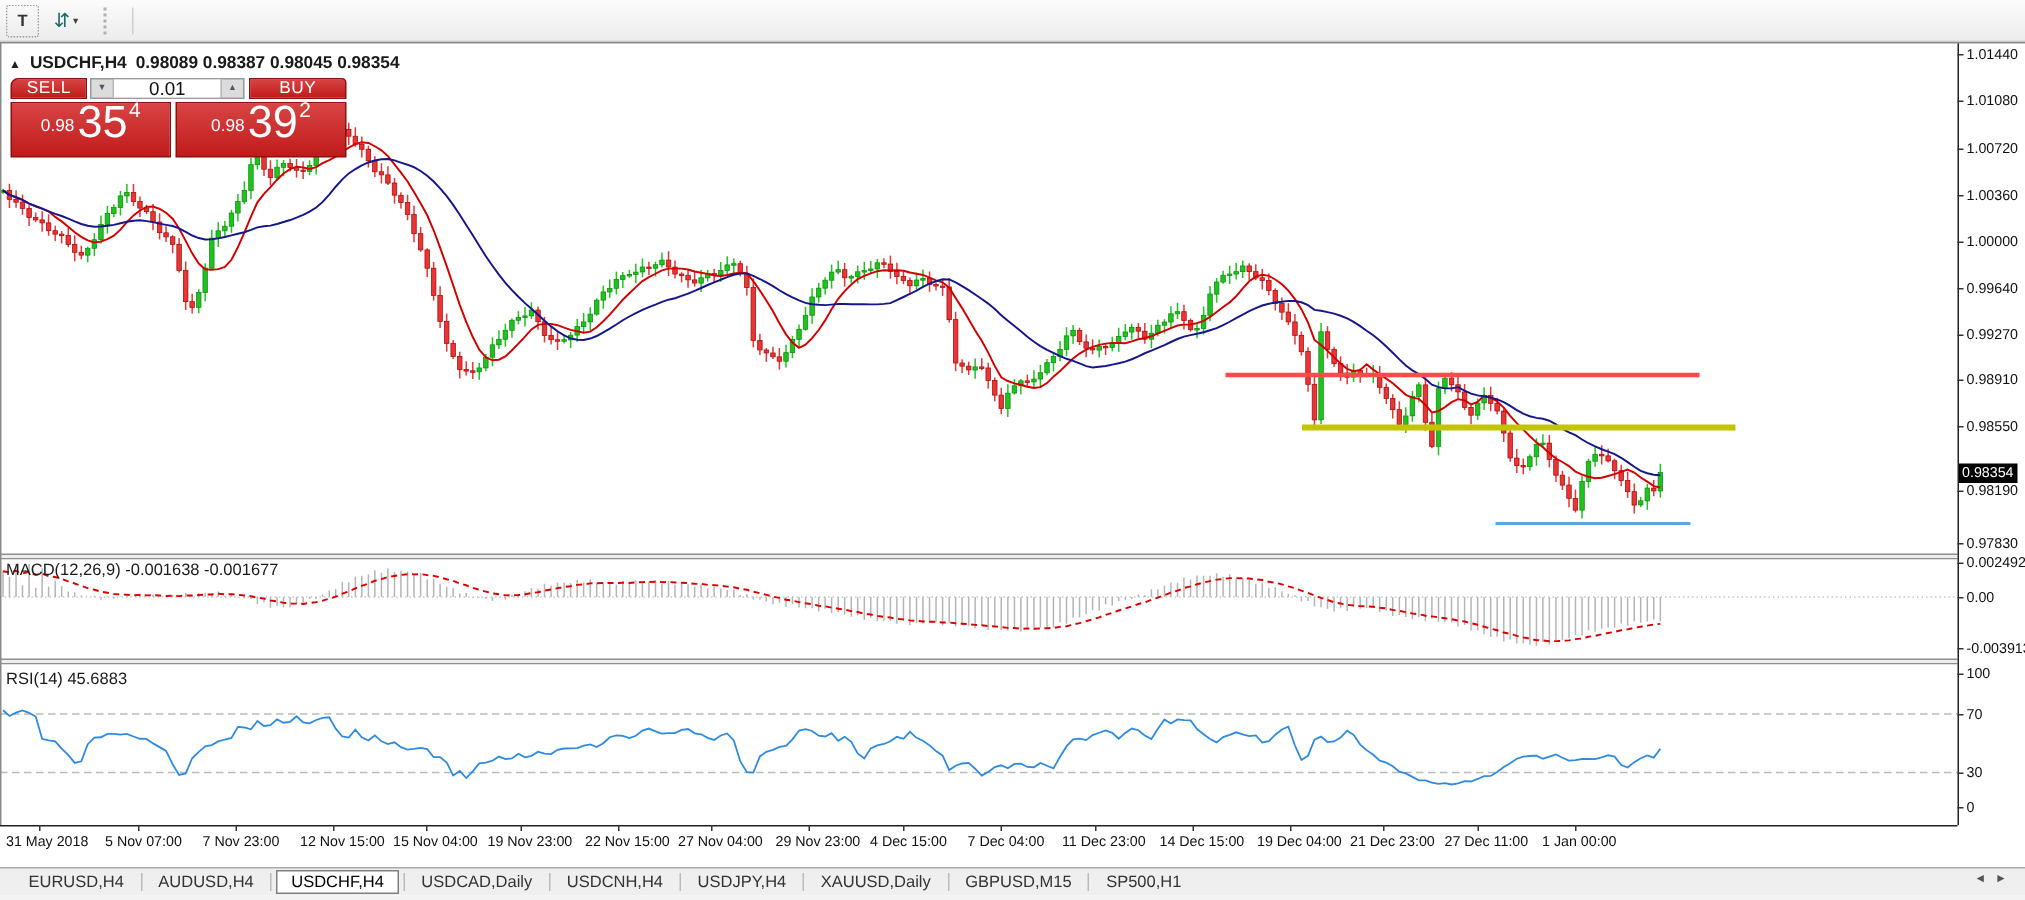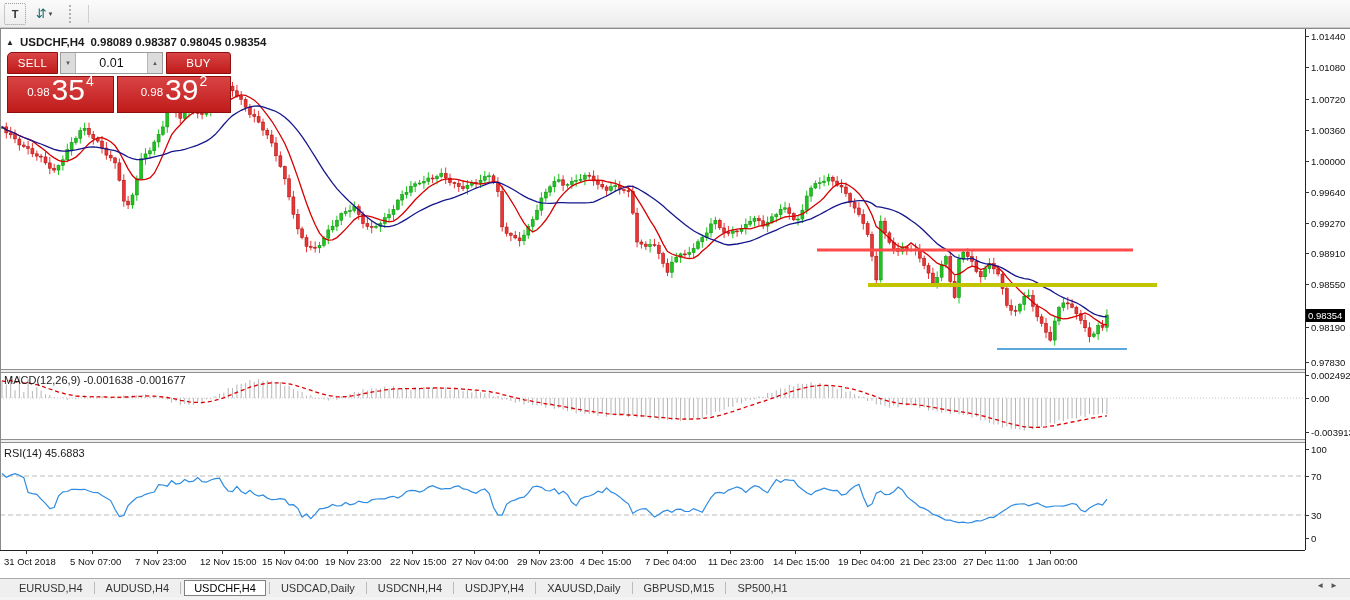--- a/index.html
+++ b/index.html
@@ -25,21 +25,21 @@
   .pane-split{position:absolute;left:0;width:1305px;height:4px;background:#ededed;
     border-top:1px solid #8f8f8f;border-bottom:1px solid #8f8f8f;box-sizing:border-box;}
   svg.pane{position:absolute;left:0;background:#ffffff;}
   
   .chart-title{position:absolute;left:6px;top:36px;font-size:11.5px;font-weight:700;color:#1a1a1a;
     display:flex;align-items:center;gap:6px;white-space:nowrap;}
   .chart-title .marker{font-size:8px;color:#222;}
   .pane-label{position:absolute;left:4px;font-size:11px;color:#1a1a1a;white-space:nowrap;}
   
   .ocp{position:absolute;left:7px;top:52px;width:224px;}
-  .ocp-row1{display:flex;height:22px;}
+  .ocp-row1{display:flex;height:14px;}
   .redbox{background:linear-gradient(180deg,#d94444,#c01b1b);border:1px solid #8f0f0f;color:#fff;box-sizing:border-box;}
   .sellbtn{width:51px;border-radius:5px 0 0 0;display:flex;align-items:center;justify-content:center;
     font-size:11.5px;letter-spacing:.3px;}
   .buybtn{width:65px;margin-left:3px;display:flex;align-items:center;justify-content:center;
     font-size:11.5px;letter-spacing:.3px;border-radius:0 3px 0 0;}
   .stepper{width:103px;margin-left:2px;display:flex;border:1px solid #9a9a9a;background:#dcdcdc;box-sizing:border-box;text-align:right;}
   .stepbtn{width:14px;display:flex;align-items:center;justify-content:center;font-size:6px;color:#556;}
   .stepbtn.dn{border-right:1px solid #b5b5b5;}
   .stepbtn.up{border-left:1px solid #b5b5b5;}
   .vol{flex:1;background:#fff;color:#111;font-size:12.5px;display:flex;align-items:center;justify-content:center;}
@@ -940,21 +940,21 @@
       <div class="axis-label" style="left: 1311px; top: 444px;">100</div>
       <div class="axis-tick" style="left: 1305px; top: 476px;"></div>
       <div class="axis-label" style="left: 1311px; top: 471px;">70</div>
       <div class="axis-tick" style="left: 1305px; top: 515px;"></div>
       <div class="axis-label" style="left: 1311px; top: 510px;">30</div>
       <div class="axis-tick" style="left: 1305px; top: 538px;"></div>
       <div class="axis-label" style="left: 1311px; top: 533px;">0</div>
     </div>
   <div id="date-axis">
       <div class="date-tick" style="left: 26px;"></div>
-      <div class="date-label" style="left: 4px;">31 Oct 2018</div>
+      <div class="date-label" style="left: 4px;">31 May 2018</div>
       <div class="date-tick" style="left: 92px;"></div>
       <div class="date-label" style="left: 70px;">5 Nov 07:00</div>
       <div class="date-tick" style="left: 157px;"></div>
       <div class="date-label" style="left: 135px;">7 Nov 23:00</div>
       <div class="date-tick" style="left: 222px;"></div>
       <div class="date-label" style="left: 200px;">12 Nov 15:00</div>
       <div class="date-tick" style="left: 284px;"></div>
       <div class="date-label" style="left: 262px;">15 Nov 04:00</div>
       <div class="date-tick" style="left: 347px;"></div>
       <div class="date-label" style="left: 325px;">19 Nov 23:00</div>

